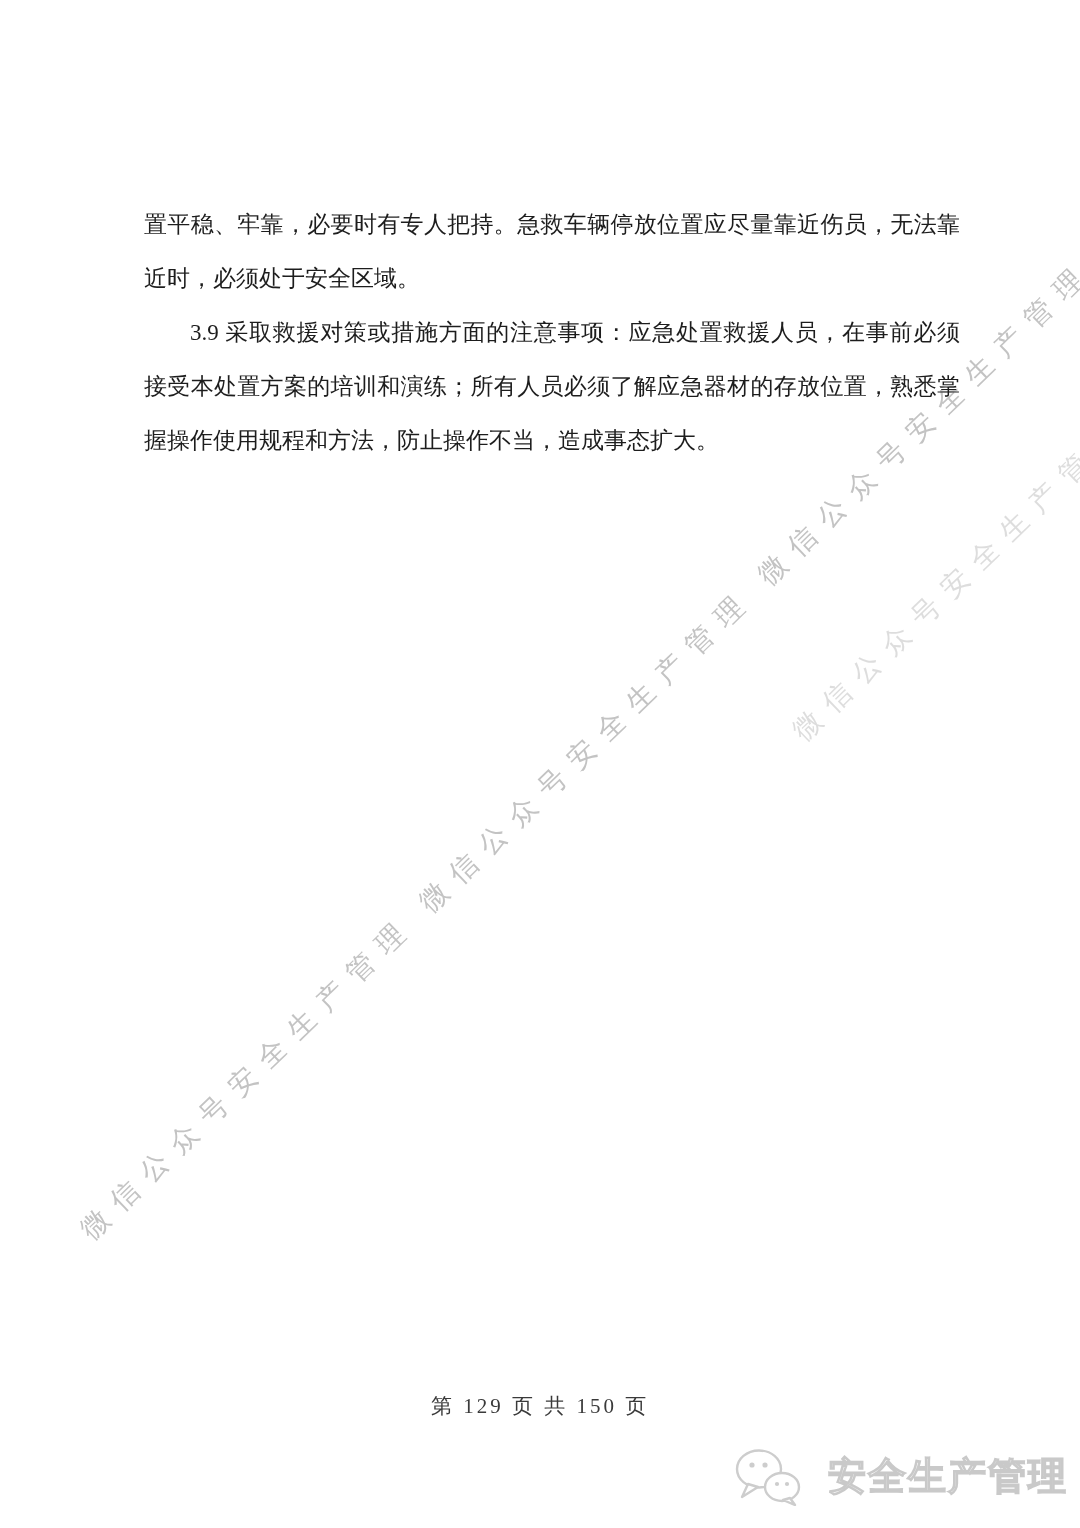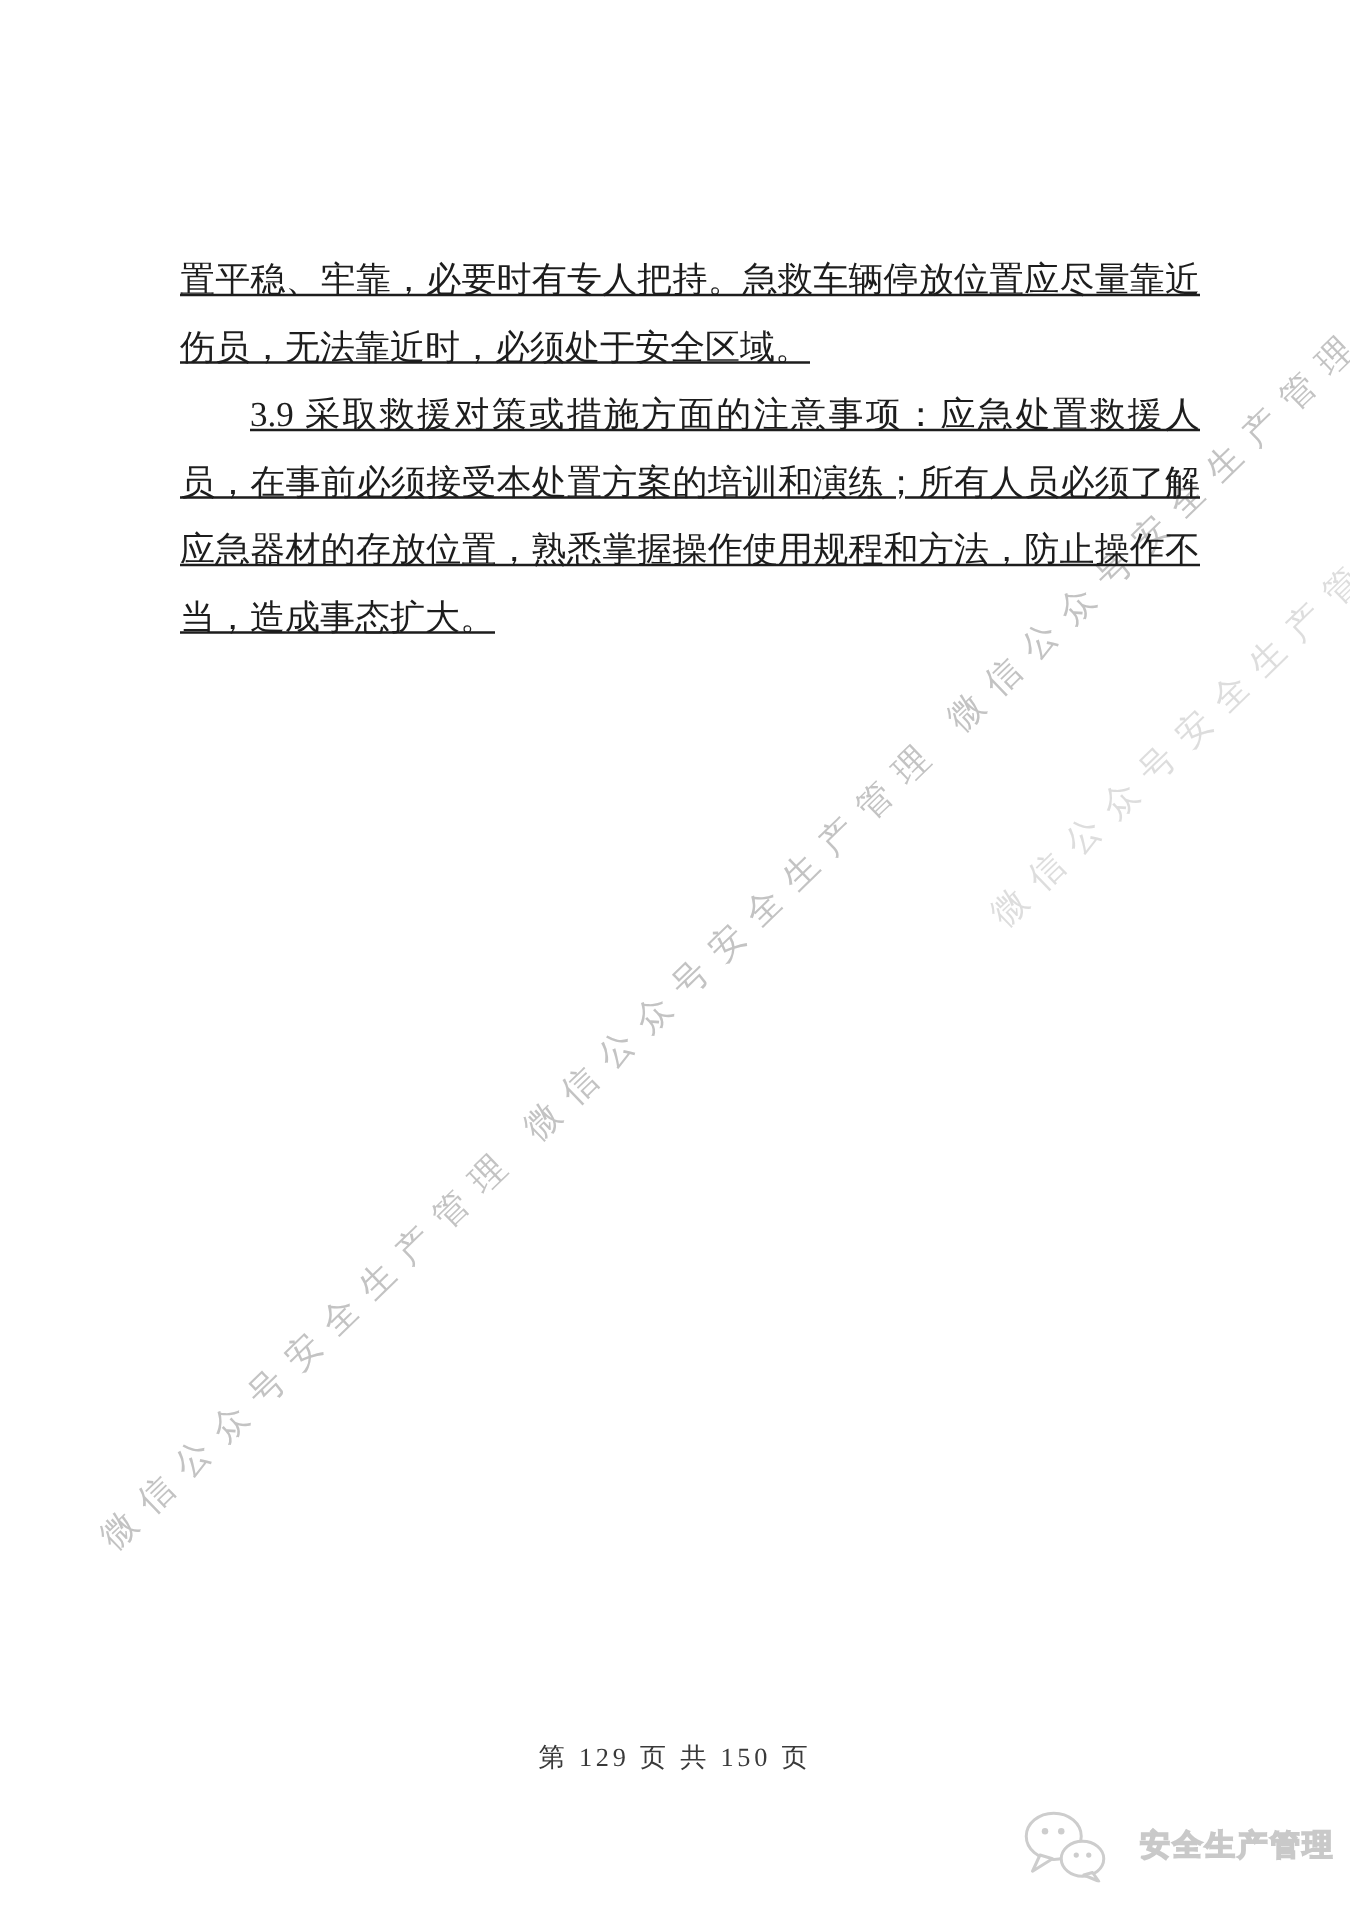--- a/index.html
+++ b/index.html
@@ -36,24 +36,23 @@
     opacity: 0.55;
   }
 
   
   .content {
     position: absolute;
     z-index: 2;
     left: 144px; top: 198px;
     width: 816px;
     color: #1d1d1d;
-    font-size: 28px;
+    font-size: 23px;
     line-height: 54px;
     text-align: justify;
-    text-decoration: underline;
   }
   .content p { margin: 0; }
   .content p.indent { text-indent: 2em; }
   .red-period { color: #c2271f; }
 
   
   .footer {
     position: absolute;
     z-index: 2;
     left: 0; top: 1392px; width: 1080px;
@@ -69,21 +68,21 @@
     z-index: 2;
     top: 1444px; right: 12px;
     height: 64px;
     display: flex;
     align-items: center;
     gap: 8px;
   }
   .brand-label {
     font-family: "Liberation Sans", "DejaVu Sans", sans-serif;
     font-weight: bold;
-    font-size: 24px;
+    font-size: 38px;
     letter-spacing: 2px;
     color: #ffffff;
     -webkit-text-stroke: 1.3px #c9c9c9;
     text-shadow: 1px 1px 1px #ffffff;
     margin-left: 16px;
   }
   .wechat-icon { display: block; }
 </style>
 </head>
 <body>

